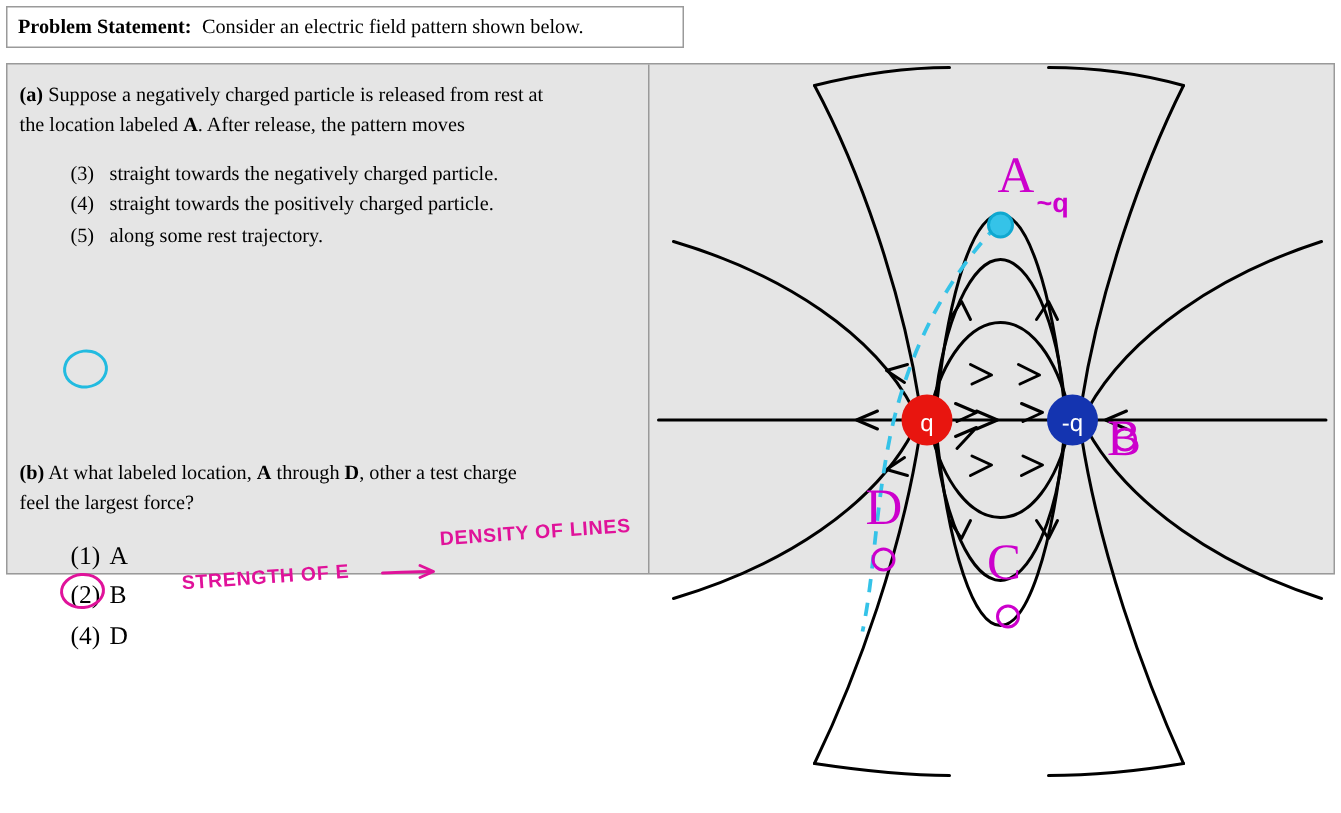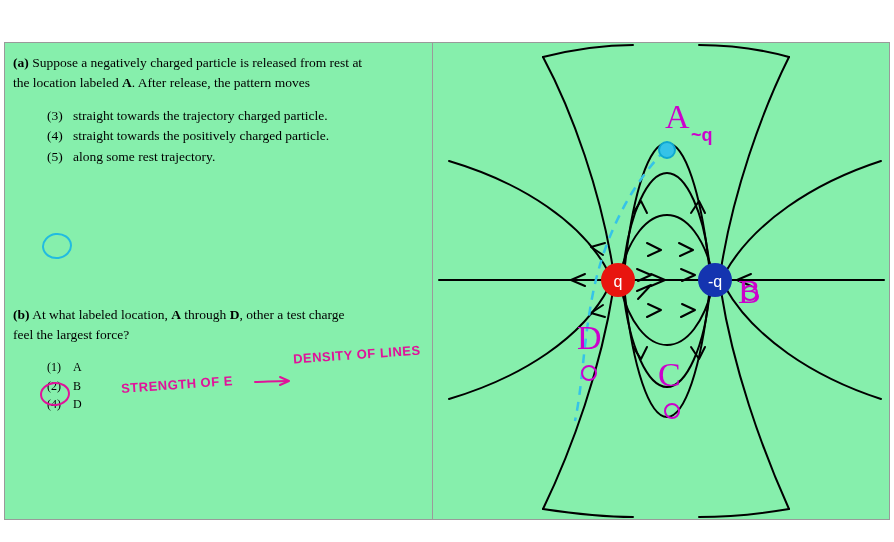--- a/index.html
+++ b/index.html
@@ -39,24 +39,24 @@
   .problem-bar .label {
     font-weight: bold;
     margin-right: 7px;
   }
   
   .content-box {
     position: absolute;
     left: 4px;
     top: 42px;
     width: 886px;
-    height: 478px;
+    height: 341px;
     border: 1px solid #9a9a9a;
     box-sizing: border-box;
-    background: #86efac;
+    background: #e5e5e5;
   }
   .divider {
     position: absolute;
     left: 427px;
     top: 0;
     width: 1px;
     height: 100%;
     background: #9a9a9a;
   }
   
@@ -90,21 +90,21 @@
   .part-b {
     position: absolute;
     left: 8px;
     top: 262px;
     width: 410px;
     font-size: 13.5px;
     line-height: 1.45;
   }
   .choices-b {
     margin: 14px 0 0 34px;
-    font-size: 12px;
+    font-size: 17px;
     line-height: 1.55;
     font-family: Liberation Serif, serif;
   }
   
   .ink-circle-5 {
     position: absolute;
     left: 37px;
     top: 190px;
     width: 26px;
     height: 22px;
@@ -156,36 +156,40 @@
     width: 457px;
     height: 100%;
   }
   .figure-col svg { display: block; }
 </style>
 </head>
 <body>
 
 <div class="page">
 
+  <div class="problem-bar">
+    <span class="label">Problem Statement:</span>
+    <span>Consider an electric field pattern shown below.</span>
+  </div>
 
   <div class="content-box">
     <div class="divider"></div>
 
     <div class="left-col">
 
       <div class="q-stem">
         <b>(a)</b>
         <span>Suppose a negatively charged particle is released from rest at</span><br>
         <span>the location labeled</span>
         <b>A</b><span>.  After release, the pattern moves</span>
       </div>
 
       <div class="choices">
         <div class="choice">
-          <span class="num">(3)</span><span>straight towards the trajectory charged particle.</span>
+          <span class="num">(3)</span><span>straight towards the negatively charged particle.</span>
         </div>
         <div class="choice">
           <span class="num">(4)</span><span>straight towards the positively charged particle.</span>
         </div>
         <div class="choice">
           <span class="num">(5)</span><span>along some rest trajectory.</span>
         </div>
       </div>
 
       <div class="ink-circle-5"></div>

